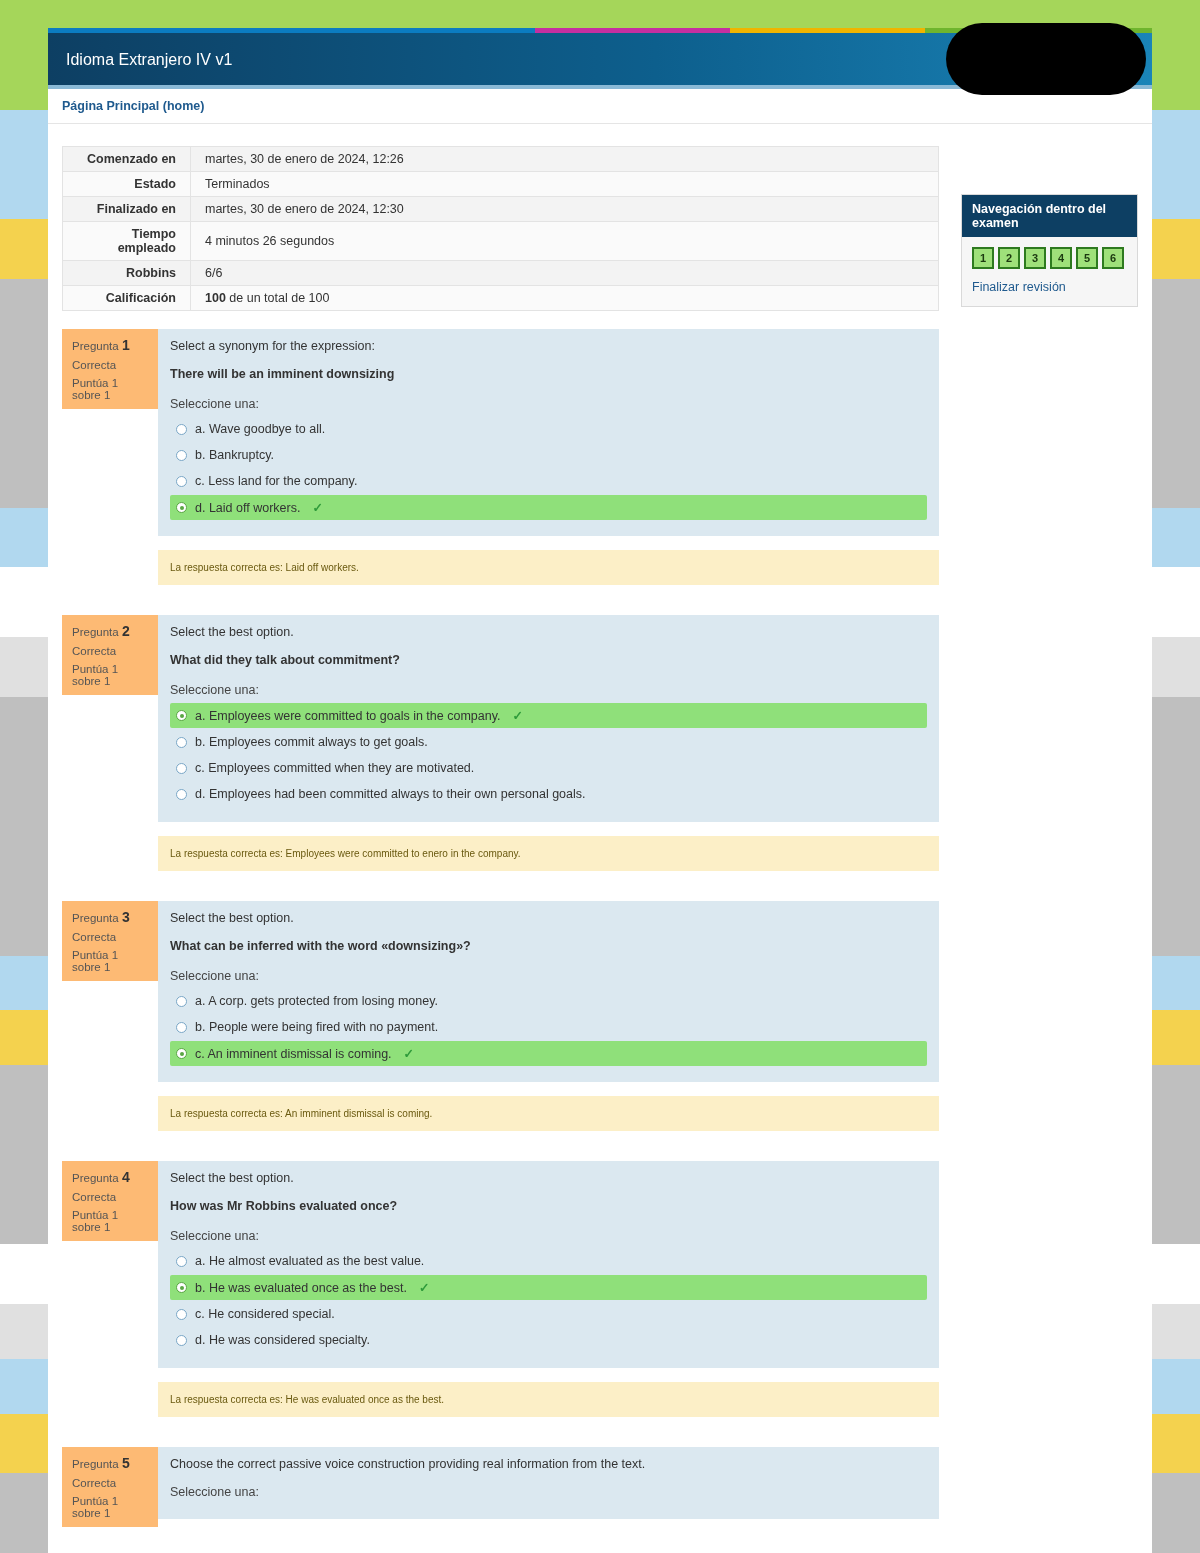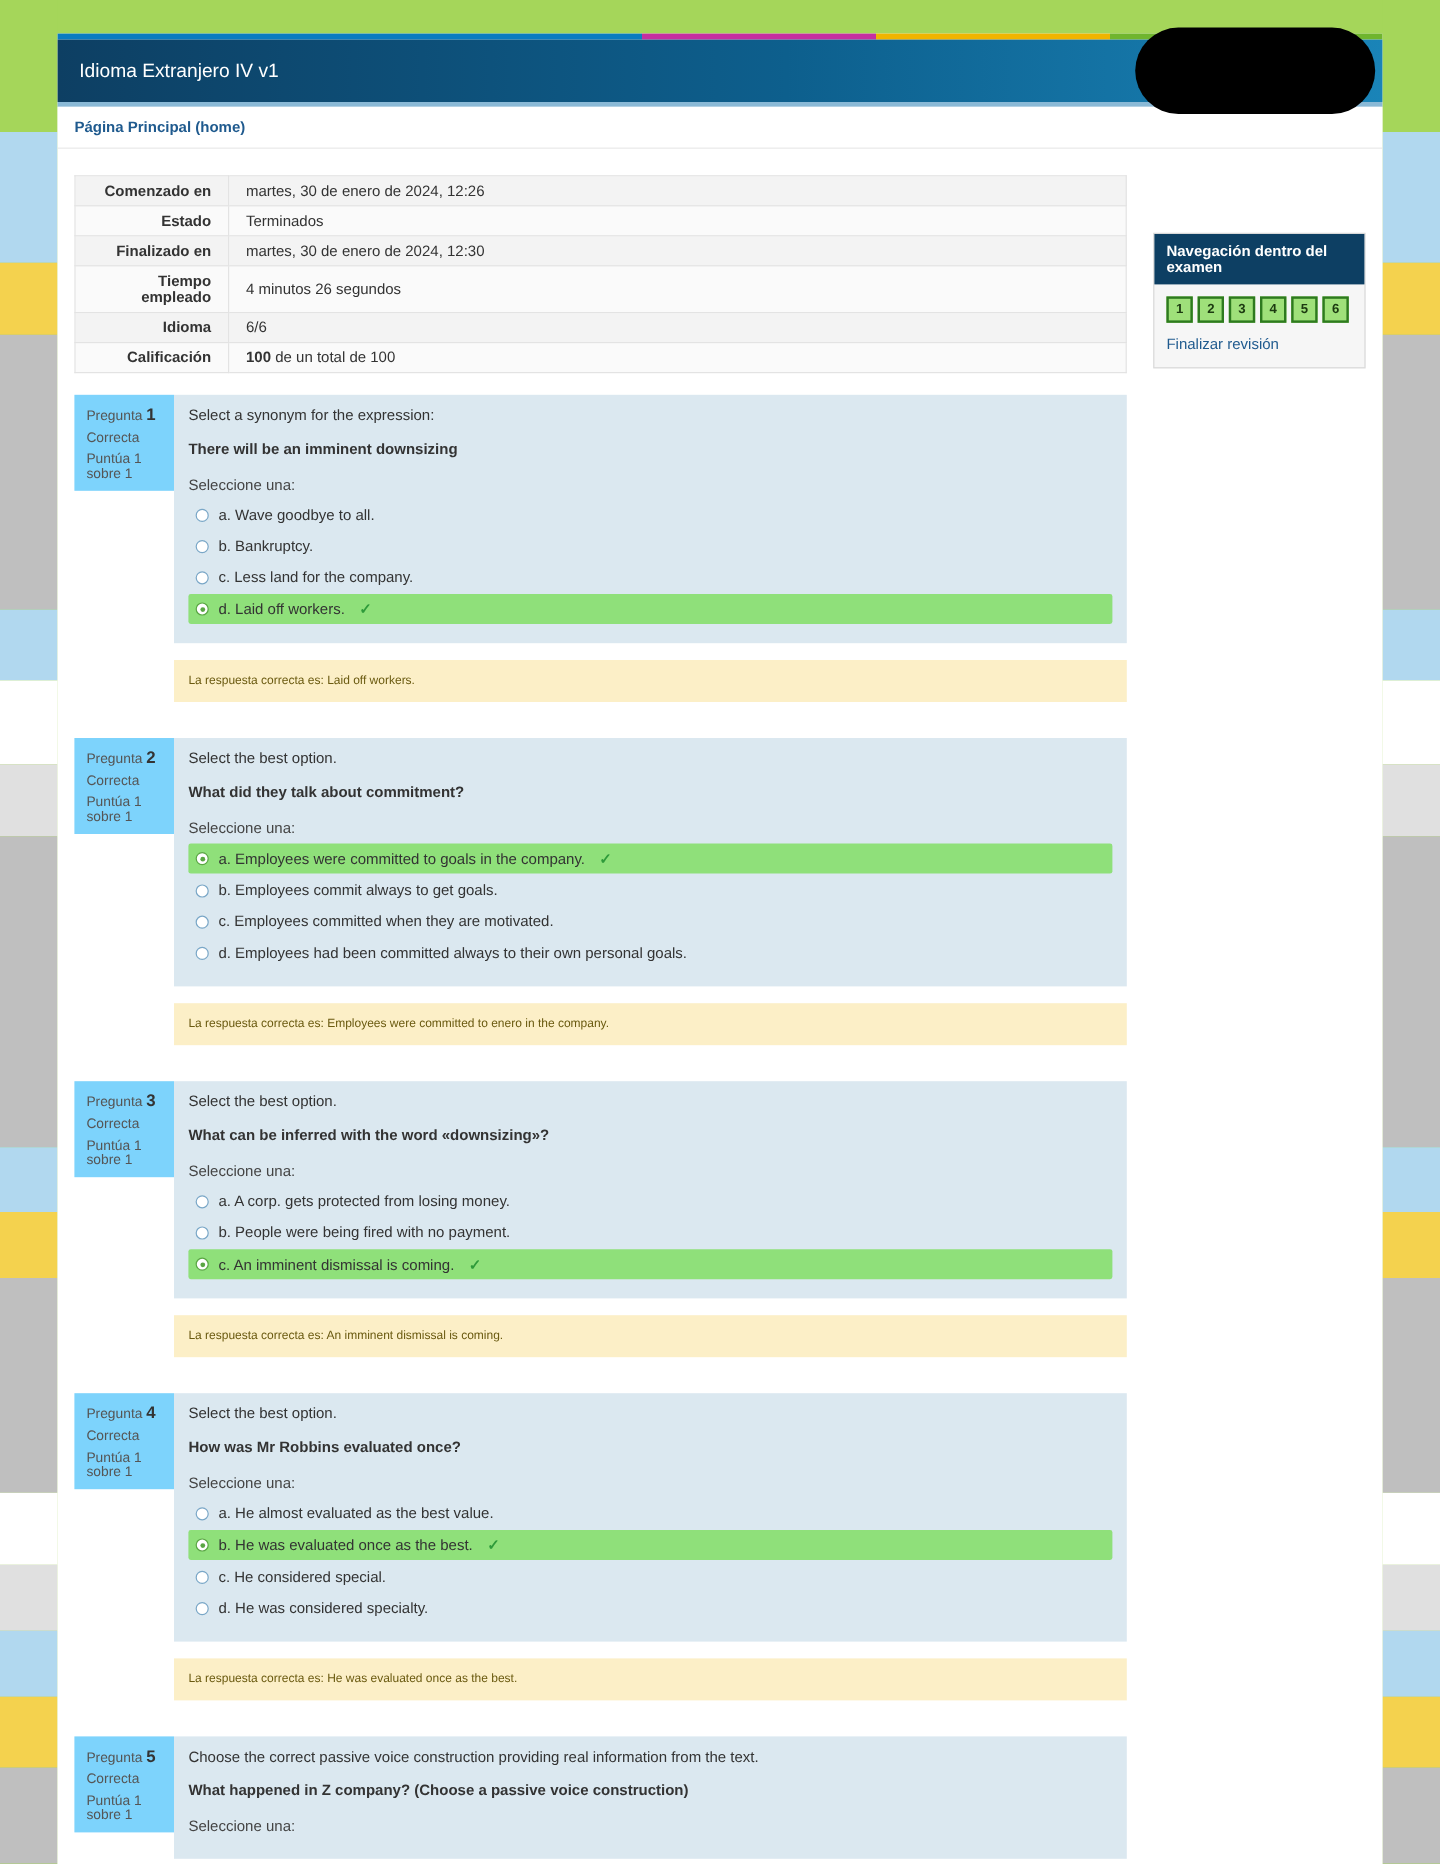--- a/index.html
+++ b/index.html
@@ -100,22 +100,22 @@
     font-weight: 700;
     color: #333;
   }
   .summary-table .grade-strong { font-weight: 700; }
   
   .question {
     display: flex;
     margin-bottom: 30px;
   }
   .q-info {
-    width: 83px;
-    background: #7dd3fc;
+    width: 96px;
+    background: #fdba74;
     padding: 8px 10px;
     font-size: 11.5px;
     color: #555;
     align-self: flex-start;
   }
   .q-info .q-label { font-size: 11.5px; }
   .q-info .q-num { font-size: 14px; font-weight: 700; color: #333; }
   .q-info .q-status { margin-top: 6px; }
   .q-info .q-grade { margin-top: 6px; }
   .q-body { flex: 1; }
@@ -276,21 +276,21 @@
               </tr>
               <tr>
                 <td>Finalizado en</td>
                 <td>martes, 30 de enero de 2024, 12:30</td>
               </tr>
               <tr>
                 <td>Tiempo empleado</td>
                 <td>4 minutos 26 segundos</td>
               </tr>
               <tr>
-                <td>Idioma</td>
+                <td>Robbins</td>
                 <td>6/6</td>
               </tr>
               <tr>
                 <td>Calificación</td>
                 <td><span class="grade-strong">100</span> de un total de 100</td>
               </tr>
             </tbody>
         </table>
 
         <div id="questions-container">
@@ -420,21 +420,20 @@
             </div>
             <div class="question">
               <div class="q-info">
                 <div class="q-label"><span>Pregunta</span> <span class="q-num">5</span></div>
                 <div class="q-status">Correcta</div>
                 <div class="q-grade">Puntúa 1 sobre 1</div>
               </div>
               <div class="q-body">
                 <div class="q-content">
                   <div class="q-prompt">Choose the correct passive voice construction providing real information from the text.</div>
-                  <div class="q-stem">What happened in Z company? (Choose a passive voice construction)</div>
                   <div class="q-select-one">Seleccione una:</div>
                 </div>
               </div>
             </div>
           </div>
 
       </div>
 
       <div class="right-col">
         <div class="nav-block">

